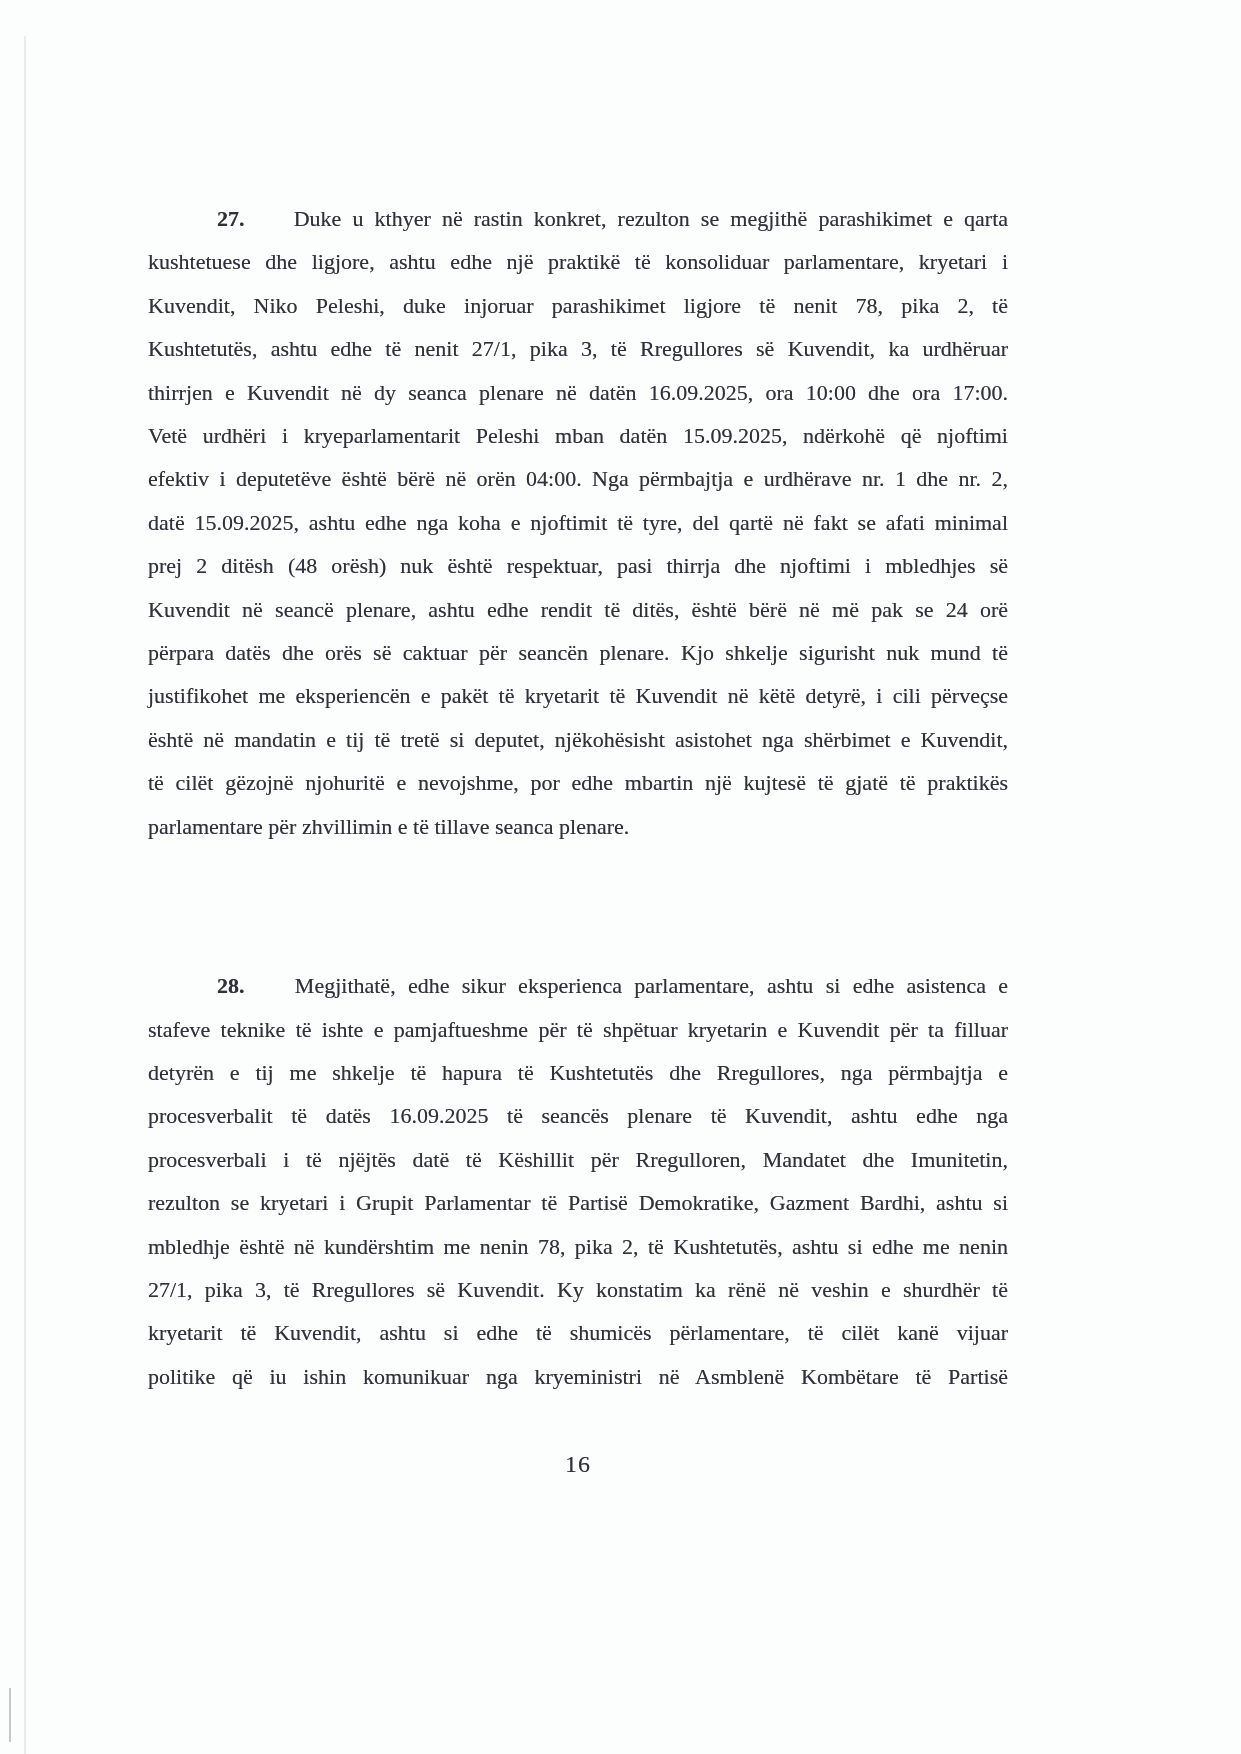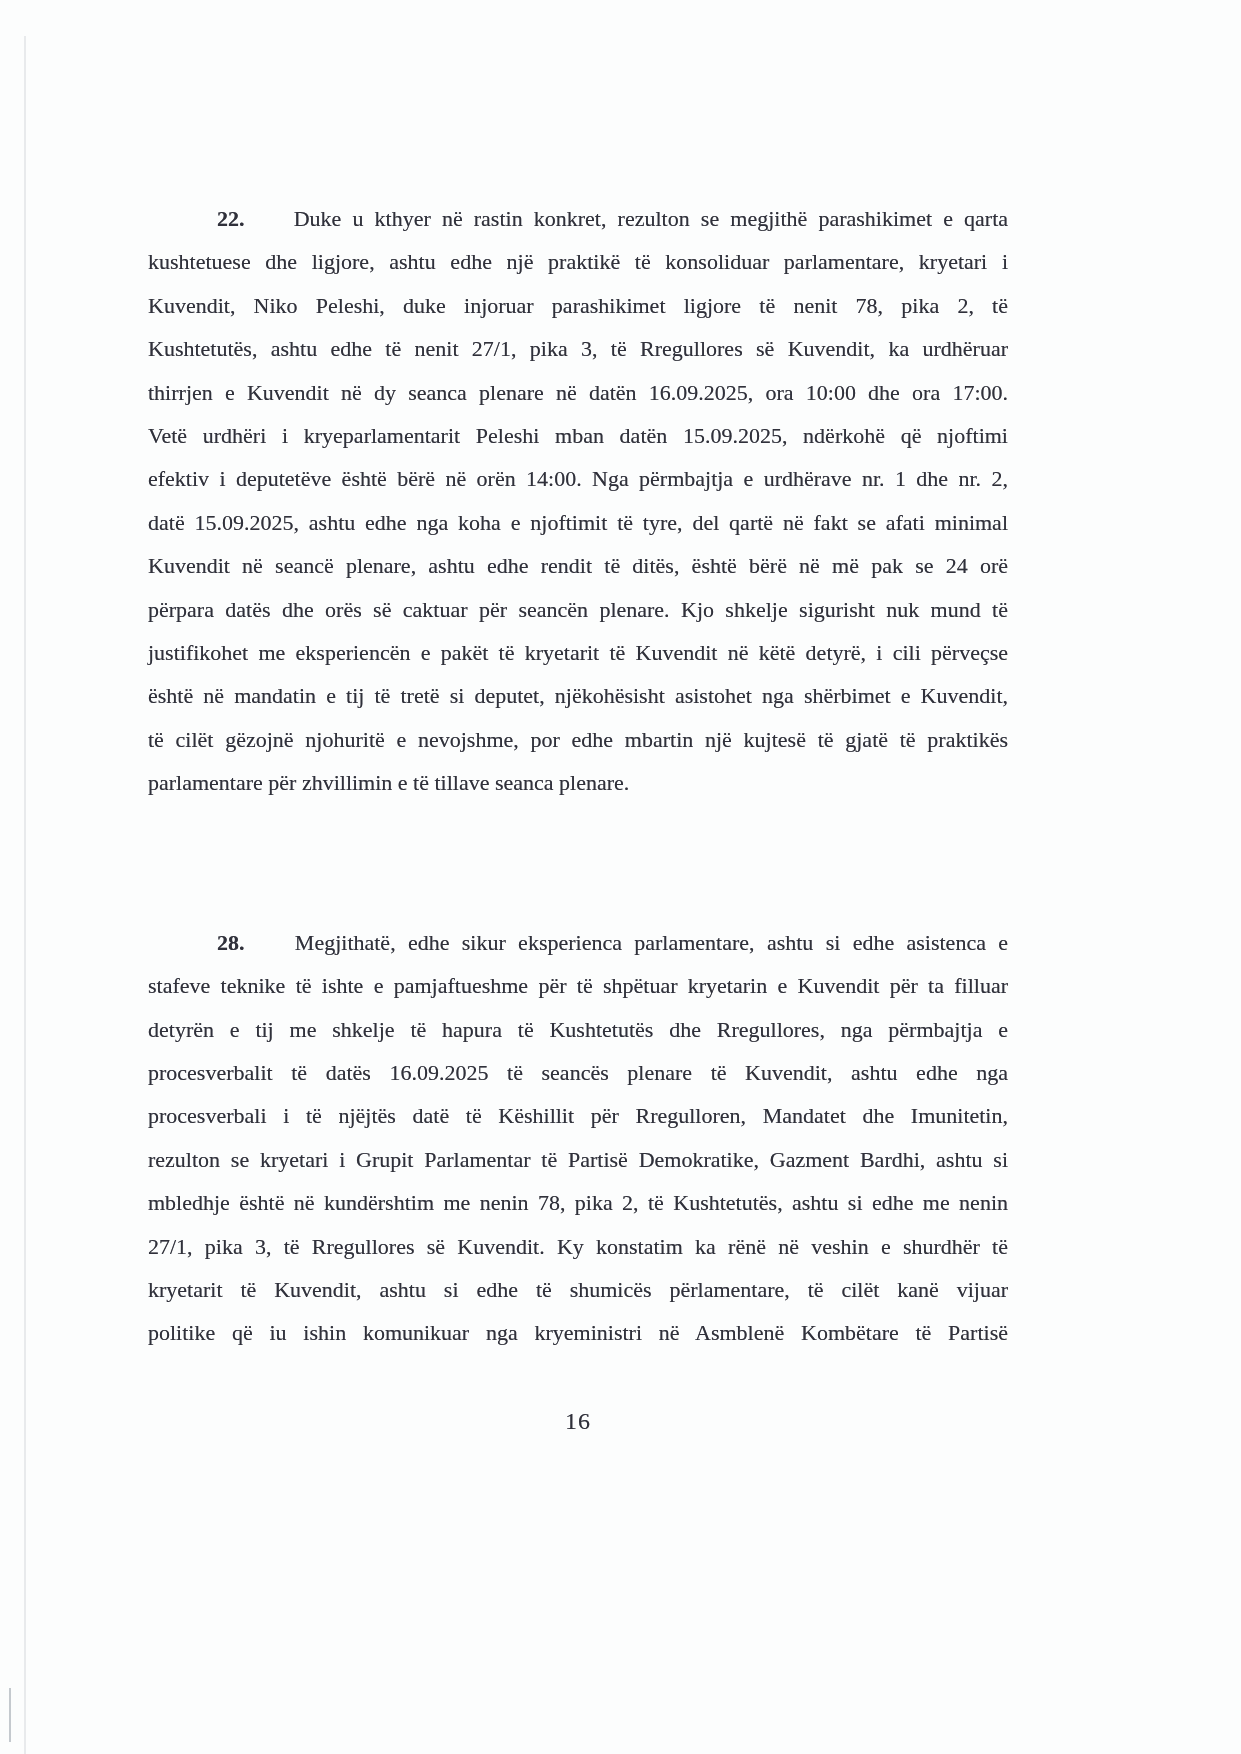--- a/index.html
+++ b/index.html
@@ -66,28 +66,29 @@
 <body>
 
 <div class="page">
 
   <div class="paper-edge"></div>
   <div class="paper-edge-mark"></div>
 
   <div class="text-block">
 
     <div class="para">
-      <div class="line first"><span class="marker">22.</span> <span>Duke u kthyer në rastin konkret, rezulton se megjithë parashikimet e qarta</span></div>
+      <div class="line first"><span class="marker">27.</span> <span>Duke u kthyer në rastin konkret, rezulton se megjithë parashikimet e qarta</span></div>
       <div class="line">kushtetuese dhe ligjore, ashtu edhe një praktikë të konsoliduar parlamentare, kryetari i</div>
       <div class="line">Kuvendit, Niko Peleshi, duke injoruar parashikimet ligjore të nenit 78, pika 2, të</div>
       <div class="line">Kushtetutës, ashtu edhe të nenit 27/1, pika 3, të Rregullores së Kuvendit, ka urdhëruar</div>
       <div class="line">thirrjen e Kuvendit në dy seanca plenare në datën 16.09.2025, ora 10:00 dhe ora 17:00.</div>
       <div class="line">Vetë urdhëri i kryeparlamentarit Peleshi mban datën 15.09.2025, ndërkohë që njoftimi</div>
-      <div class="line">efektiv i deputetëve është bërë në orën 14:00. Nga përmbajtja e urdhërave nr. 1 dhe nr. 2,</div>
+      <div class="line">efektiv i deputetëve është bërë në orën 04:00. Nga përmbajtja e urdhërave nr. 1 dhe nr. 2,</div>
       <div class="line">datë 15.09.2025, ashtu edhe nga koha e njoftimit të tyre, del qartë në fakt se afati minimal</div>
+      <div class="line">prej 2 ditësh (48 orësh) nuk është respektuar, pasi thirrja dhe njoftimi i mbledhjes së</div>
       <div class="line">Kuvendit në seancë plenare, ashtu edhe rendit të ditës, është bërë në më pak se 24 orë</div>
       <div class="line">përpara datës dhe orës së caktuar për seancën plenare. Kjo shkelje sigurisht nuk mund të</div>
       <div class="line">justifikohet me eksperiencën e pakët të kryetarit të Kuvendit në këtë detyrë, i cili përveçse</div>
       <div class="line">është në mandatin e tij të tretë si deputet, njëkohësisht asistohet nga shërbimet e Kuvendit,</div>
       <div class="line">të cilët gëzojnë njohuritë e nevojshme, por edhe mbartin një kujtesë të gjatë të praktikës</div>
       <div class="line last">parlamentare për zhvillimin e të tillave seanca plenare.</div>
     </div>
 
     <div class="para">
       <div class="line first"><span class="marker">28.</span> <span>Megjithatë, edhe sikur eksperienca parlamentare, ashtu si edhe asistenca e</span></div>

